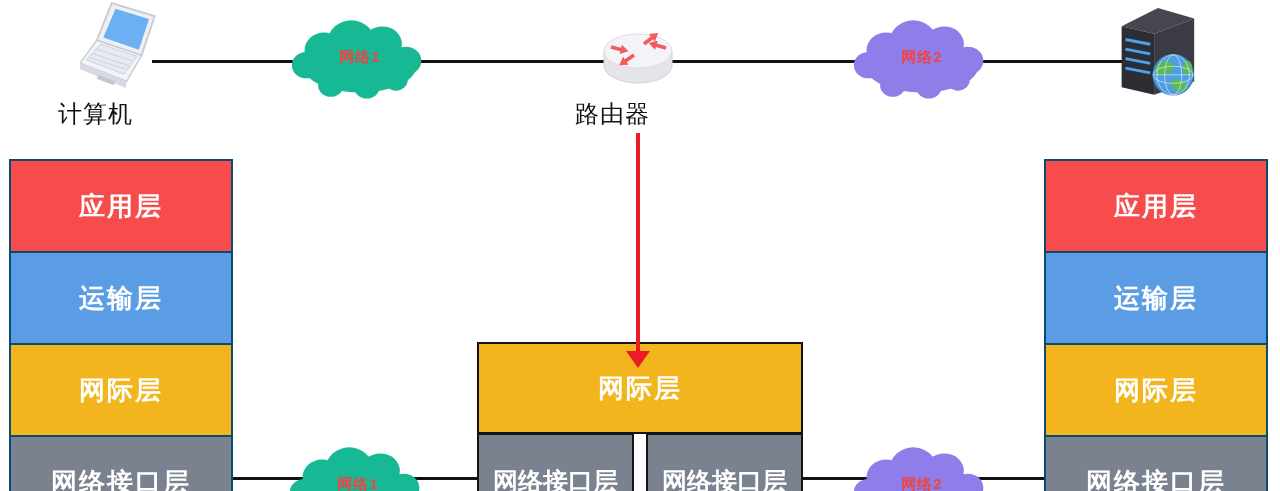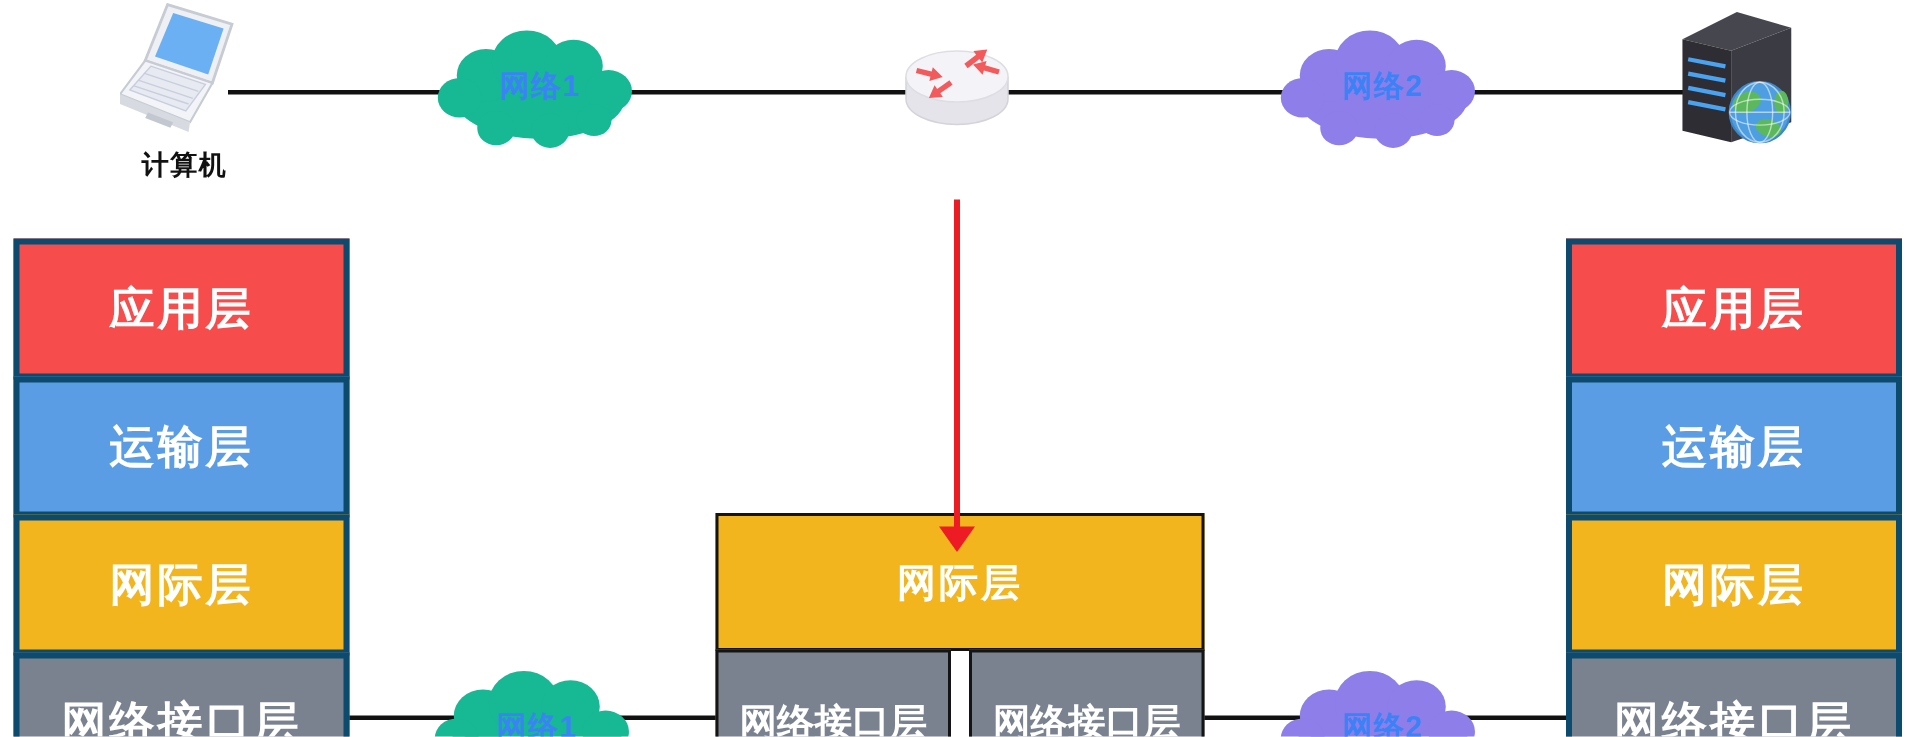--- a/index.html
+++ b/index.html
@@ -11,44 +11,44 @@
   .hline { position:absolute; height:3px; background:#111111; }
   #top-link { left:152px; top:60px; width:978px; }
   #bottom-left-link { left:232px; top:477px; width:246px; }
   #bottom-right-link { left:802px; top:477px; width:244px; }
 
   
   .icon { position:absolute; }
   #laptop { left:80px; top:2px; width:84px; height:88px; }
   #router { left:601px; top:27px; width:74px; height:64px; }
   #server { left:1114px; top:0px; width:84px; height:100px; }
-  .node-label { position:absolute; width:130px; text-align:center;
-                font-size:18px; font-weight:bold; color:#111; letter-spacing:1px; }
+  .node-label { position:absolute; width:130px; 
+                font-size:24px; font-weight:normal; color:#111; letter-spacing:1px; }
   #computer-label { left:58px;  top:98px; }
   #router-label   { left:575px; top:98px; }
   #server-label   { left:1075px;top:98px; }
 
   
   .cloud { position:absolute; width:146px; height:88px; }
   .cloud svg { position:absolute; inset:0; width:100%; height:100%; }
   .cloud .cloud-label { position:absolute; inset:0; display:flex; align-items:center;
-      justify-content:center; color:#3b82f6; font-weight:bold; font-size:20px;
+      justify-content:center; color:#ef4444; font-weight:bold; font-size:15px;
       padding-bottom:4px; letter-spacing:1px; }
   #cloud-top-1 { left:287px; top:15px; }
   #cloud-top-2 { left:849px; top:15px; }
   #cloud-bot-1 { left:285px; top:442px; }
   #cloud-bot-2 { left:849px; top:442px; }
 
   
   .stack { position:absolute; width:224px; top:159px; }
   #stack-left { left:9px; }
   #stack-right { left:1044px; }
-  .layer { height:94px; margin-top:-2px; border:4px solid #0c4a6e;
+  .layer { height:94px; margin-top:-2px; border:2px solid #0c4a6e;
            display:flex; align-items:center; justify-content:center;
-           color:#ffffff; font-weight:bold; font-size:30px; letter-spacing:2px; }
+           color:#ffffff; font-weight:bold; font-size:26px; letter-spacing:2px; }
   .stack .layer:first-child { margin-top:0; }
 
   .mid-layer { position:absolute; border:2px solid #141414; display:flex;
            align-items:center; justify-content:center; color:#fff;
            font-weight:bold; font-size:26px; letter-spacing:2px; }
   #mid-internet { left:477px; top:342px; width:326px; height:92px; }
   #mid-if-left  { left:477px; top:433px; width:157px; height:96px; }
   #mid-if-right { left:646px; top:433px; width:157px; height:96px; }
   #mid-if-left, #mid-if-right { font-size:25px; letter-spacing:0; }
 
@@ -87,20 +87,21 @@
       <path d="M3,24 v15 a34,17 0 0 0 68,0 v-15" fill="#e4e4ea" stroke="#d3d3da" stroke-width="1"></path>
       <ellipse cx="37" cy="24" rx="34" ry="17" fill="#f4f4f8" stroke="#dddde4" stroke-width="1"></ellipse>
       <g fill="#f25a5c">
         <path d="M0,-1.8 L10,-1.8 L10,-4.8 L18,0 L10,4.8 L10,1.8 L0,1.8 Z" transform="translate(10,20) rotate(14)"></path>
         <path d="M0,-1.8 L10,-1.8 L10,-4.8 L18,0 L10,4.8 L10,1.8 L0,1.8 Z" transform="translate(33,28) rotate(145)"></path>
         <path d="M0,-1.8 L10,-1.8 L10,-4.8 L18,0 L10,4.8 L10,1.8 L0,1.8 Z" transform="translate(43,17) rotate(-38)"></path>
         <path d="M0,-1.8 L10,-1.8 L10,-4.8 L18,0 L10,4.8 L10,1.8 L0,1.8 Z" transform="translate(65,21) rotate(196)"></path>
       </g>
     </svg>
   </div>
+  <div class="node-label" id="router-label">路由器</div>
 
   <div class="icon" id="server">
     <svg viewBox="0 0 88 102" width="84" height="100">
       <polygon points="8,26 46,7 84,18 42,34" fill="#46464e"></polygon>
       <polygon points="8,26 42,34 42,98 8,90" fill="#2d2d33"></polygon>
       <polygon points="42,34 84,18 84,84 42,98" fill="#3b3b43"></polygon>
       <g stroke="#4aa3f0" stroke-width="3">
         <line x1="12" y1="40" x2="38" y2="45"></line>
         <line x1="12" y1="50" x2="38" y2="55"></line>
         <line x1="12" y1="60" x2="38" y2="65"></line>

